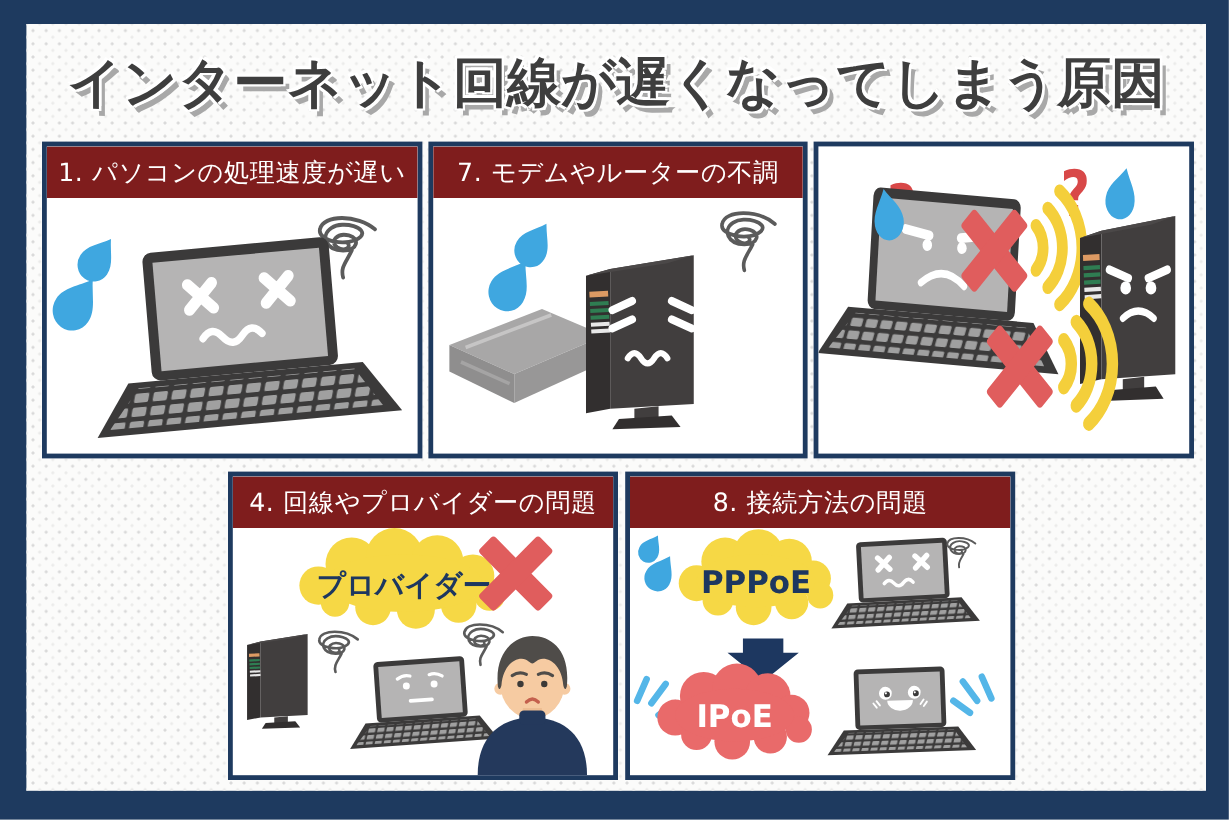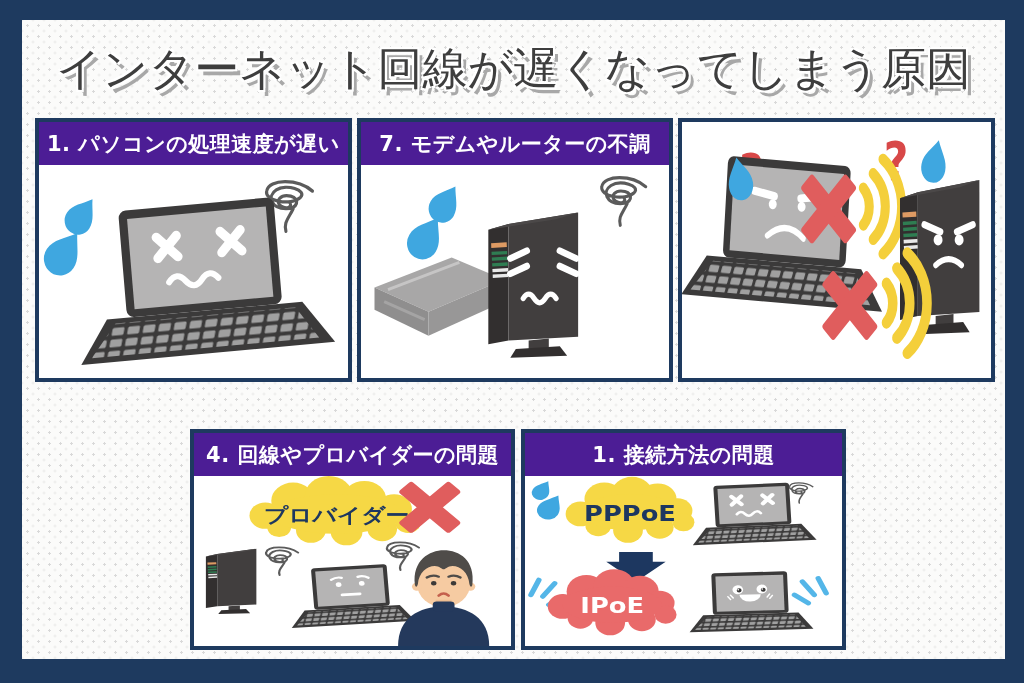--- a/index.html
+++ b/index.html
@@ -15,39 +15,39 @@
       radial-gradient(#d9d9d9 1.1px, transparent 1.4px),
       radial-gradient(#ebebea 1.1px, transparent 1.4px);
     background-size:11px 11px;
     background-position:0 0,5.5px 5.5px;
   }
   .title-zone{
     position:absolute;left:0;top:0;right:0;height:98px;
     display:flex;align-items:center;justify-content:center;
   }
   .main-title{
-    font-size:45px;font-weight:400;color:#3e3e3e;white-space:nowrap;letter-spacing:0;
+    font-size:45px;font-weight:700;color:#3e3e3e;white-space:nowrap;letter-spacing:0;
     text-shadow:-2px -2px 0 #ffffff,2px -2px 0 #ffffff,-2px 2px 0 #ffffff,2px 2px 0 #ffffff,5px 6px 0 #a8a8a8;
   }
   .row1{
     position:absolute;left:13px;top:98px;width:960px;height:264px;
     display:flex;gap:5px;
   }
   .row2{
     position:absolute;left:168px;top:373px;height:257px;
     display:flex;gap:6px;
   }
   .panel{
     border:4px solid #1e3a5f;background:#fff;
     display:flex;flex-direction:column;overflow:hidden;box-sizing:border-box;
   }
   .row1 .panel{flex:1;}
-  .row2 .panel{width:325px;margin-top:36px;}
+  .row2 .panel{width:325px;}
   .panel-header{
-    background:#4c1d95;color:#fff;font-weight:bold;font-size:21px;
+    background:#7f1d1d;color:#fff;font-weight:normal;font-size:21px;
     flex:0 0 43px;display:flex;align-items:center;justify-content:center;
     white-space:nowrap;letter-spacing:0.5px;
   }
   .panel-body{flex:1;position:relative;}
   svg.illus{position:absolute;left:0;top:0;width:100%;height:100%;}
   text{font-family:"DejaVu Sans","Liberation Sans",sans-serif;}
   .qmark{fill:#d84848;font-weight:900;font-size:44px;}
   .cloud-text-navy{fill:#1d3760;font-weight:900;}
   .cloud-text-white{fill:#ffffff;font-weight:900;}
 </style>
@@ -268,21 +268,21 @@
             <path d="M-5,37 Q0,32 5,37" stroke="#c4604d" stroke-width="2.8" fill="none" stroke-linecap="round"></path>
             <rect x="-8" y="42" width="16" height="10" fill="#edbd92"></rect>
             <path d="M-46,98 C-46,64 -25,50 0,50 C25,50 46,64 46,98 L46,120 L-46,120 Z" fill="#24395c"></path>
             <rect x="-11" y="44" width="22" height="12" rx="4" fill="#24395c"></rect>
           </g>
         </svg>
       </div>
     </div>
 
     <div class="panel">
-      <div class="panel-header">1. 接続方法の問題</div>
+      <div class="panel-header">8. 接続方法の問題</div>
       <div class="panel-body">
         <svg class="illus" viewBox="0 0 320 206" preserveAspectRatio="none">
           <use href="#drop" fill="#3fa7e0" transform="translate(16,2) rotate(30) scale(0.62)"></use>
           <use href="#drop" fill="#3fa7e0" transform="translate(24,18) rotate(30) scale(0.8)"></use>
           <g transform="translate(42,10)" fill="#f6d845">
             <circle cx="14" cy="36" r="15"></circle>
               <circle cx="38" cy="18" r="20"></circle>
             <circle cx="66" cy="12" r="21"></circle>
               <circle cx="92" cy="18" r="19"></circle>
             <circle cx="112" cy="32" r="15"></circle>

